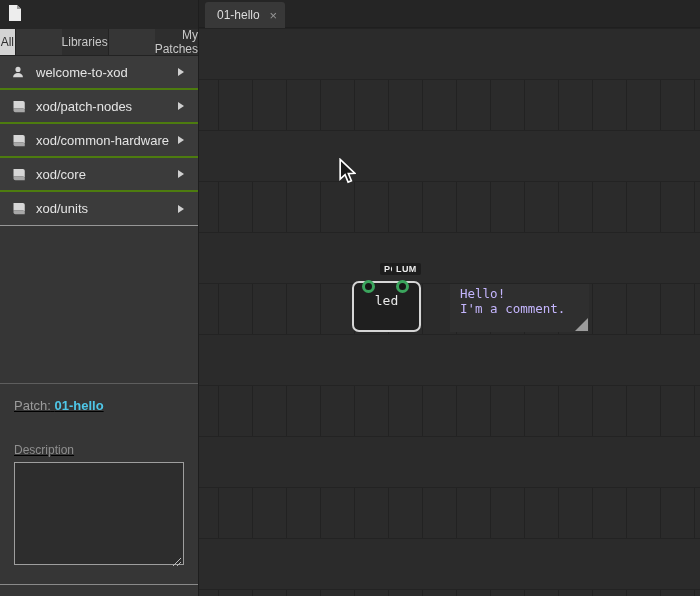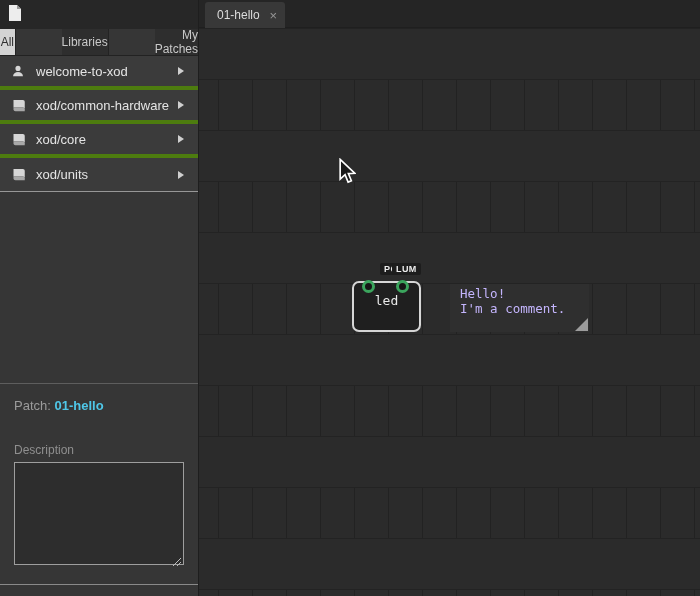--- a/index.html
+++ b/index.html
@@ -9,29 +9,29 @@
   
   .sidebar{position:absolute;left:0;top:0;width:199px;height:596px;background:#363636;
            border-right:1px solid #1e1e1e;display:flex;flex-direction:column;}
   .sb-topbar{height:29px;background:#272727;display:flex;align-items:center;padding-left:8px;flex:0 0 auto;}
   .sb-tabs{height:27px;display:flex;flex:0 0 auto;border-bottom:1px solid #222;gap:46px;}
   .sb-tab{flex:1;display:flex;align-items:center;justify-content:center;font-size:12px;
           background:#2e2e2e;color:#c9c9c9;border-right:1px solid #232323;cursor:default;}
   .sb-tab:last-child{border-right:none;text-align:right;}
   .sb-tab.active{background:#d4d4d4;color:#2e2e2e;}
   .sb-list{flex:0 0 auto;}
-  .sb-item{height:34px;background:#3b3b3b;border-bottom:4px solid #4d7c0f;display:flex;
+  .sb-item{height:34px;background:#3b3b3b;border-bottom:2px solid #4d7c0f;display:flex;
            align-items:center;padding:0 10px;color:#e4e4e4;font-size:13px;}
   .sb-item:last-child{border-bottom:1px solid #979797;align-items:center;}
   .sb-item .icn{width:16px;height:16px;margin-right:10px;flex:0 0 auto;display:flex;align-items:center;justify-content:center;}
   .sb-item .lbl{flex:1;white-space:nowrap;overflow:hidden;}
   .chev{width:0;height:0;border-left:6px solid #cfcfcf;border-top:4px solid transparent;
         border-bottom:4px solid transparent;flex:0 0 auto;margin-right:4px;}
   .sb-spacer{flex:1;}
-  .patch-info{flex:0 0 auto;height:201px;border-top:1px solid #5e5e5e;padding:14px;}
+  .patch-info{flex:0 0 auto;height:201px;border-top:1px solid #5e5e5e;padding:14px;text-decoration:underline;}
   .patch-line{font-size:13px;color:#9b9b9b;}
   .patch-name{color:#4fc7e8;font-weight:bold;}
   .desc-label{margin-top:30px;font-size:12px;color:#8f8f8f;}
   .desc-wrap{position:relative;margin-top:5px;width:170px;height:103px;}
   .desc-area{width:170px;height:103px;background:#2d2d2d;border:1px solid #9e9e9e;
              resize:none;outline:none;color:#ddd;font-size:12px;}
   .desc-grip{position:absolute;right:2px;bottom:2px;width:10px;height:10px;pointer-events:none;}
   .sb-bottom{flex:0 0 auto;height:12px;border-top:1px solid #8a8a8a;background:#363636;}
 
   
@@ -97,20 +97,30 @@
         <span class="icn">
           <svg width="14" height="14" viewBox="0 0 24 24" fill="#d6d6d6">
             <circle cx="12" cy="7.5" r="4.4"></circle>
             <path d="M3.5 21c0-4.7 3.8-7.4 8.5-7.4s8.5 2.7 8.5 7.4z"></path>
           </svg>
         </span>
         <span class="lbl">welcome-to-xod</span>
         <span class="chev"></span>
       </div>
 
+      <div class="sb-item">
+        <span class="icn">
+          <svg width="15" height="13" viewBox="0 0 24 20" fill="#d6d6d6">
+            <path d="M4 1h15a3 3 0 0 1 3 3v12a3 3 0 0 0-3-3H4z"></path>
+            <path d="M4 13h15a3 3 0 0 1 3 3v3H7a3 3 0 0 1-3-3z" fill="#a8a8a8"></path>
+          </svg>
+        </span>
+        <span class="lbl">xod/patch-nodes</span>
+        <span class="chev"></span>
+      </div>
 
       <div class="sb-item">
         <span class="icn">
           <svg width="15" height="13" viewBox="0 0 24 20" fill="#d6d6d6">
             <path d="M4 1h15a3 3 0 0 1 3 3v12a3 3 0 0 0-3-3H4z"></path>
             <path d="M4 13h15a3 3 0 0 1 3 3v3H7a3 3 0 0 1-3-3z" fill="#a8a8a8"></path>
           </svg>
         </span>
         <span class="lbl">xod/common-hardware</span>
         <span class="chev"></span>

